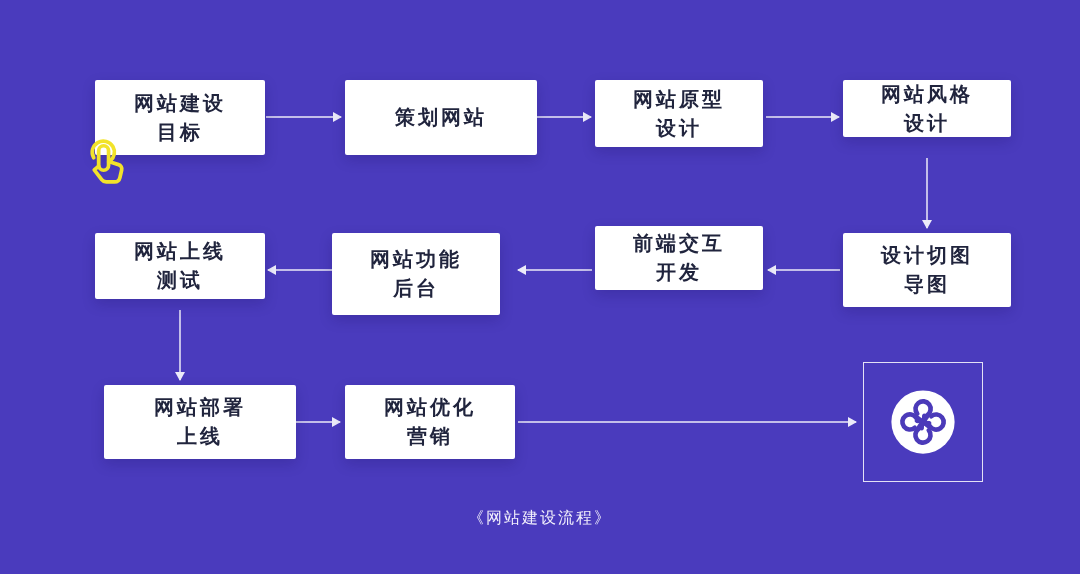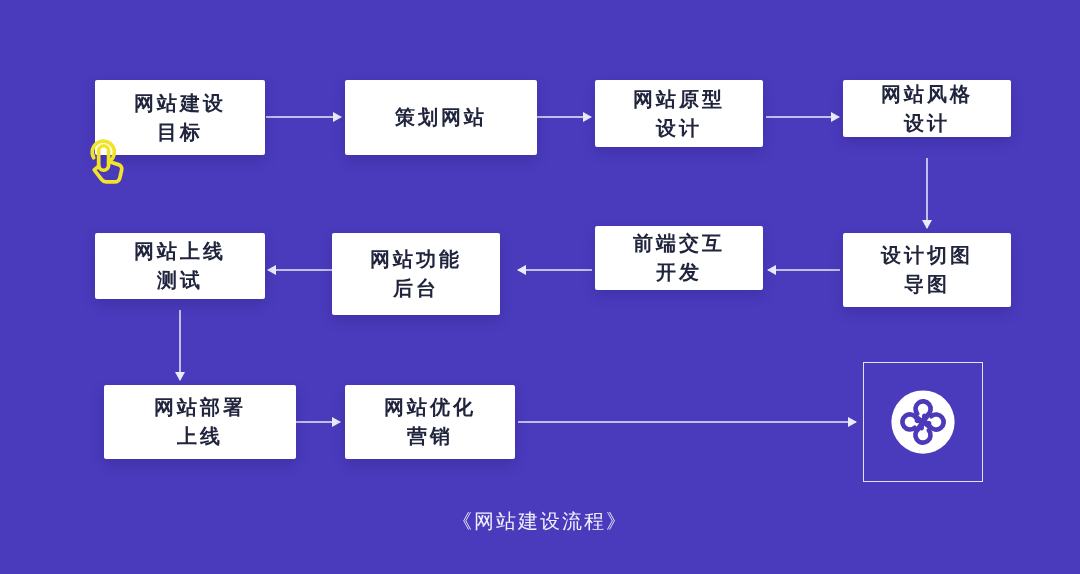--- a/index.html
+++ b/index.html
@@ -28,21 +28,21 @@
     background:transparent;
   }
   .logo-mark circle{fill:#ffffff;}
   .logo-mark path{stroke:var(--logo-purple,#4b3ab9);stroke-width:3.4;fill:none;
     stroke-linecap:round;}
   .hand-icon{position:absolute;left:80px;top:132px;width:56px;height:66px;}
   .hand-icon .y{stroke:var(--accent-yellow,#f2e32a);stroke-width:3.2;fill:none;
     stroke-linecap:round;stroke-linejoin:round;}
   .caption{
     position:absolute;left:0;right:0;top:508px;text-align:center;
-    color:#f1effc;font-size:20px;letter-spacing:2px;font-weight:normal;
+    color:#f1effc;font-size:16px;letter-spacing:2px;font-weight:normal;
   }
 </style>
 </head>
 <body>
 
 <div class="stage">
 
   <svg class="wires" width="1080" height="574">
     <defs>
       <marker id="ah" markerWidth="10" markerHeight="10" refX="8" refY="5" orient="auto" markerUnits="userSpaceOnUse">

